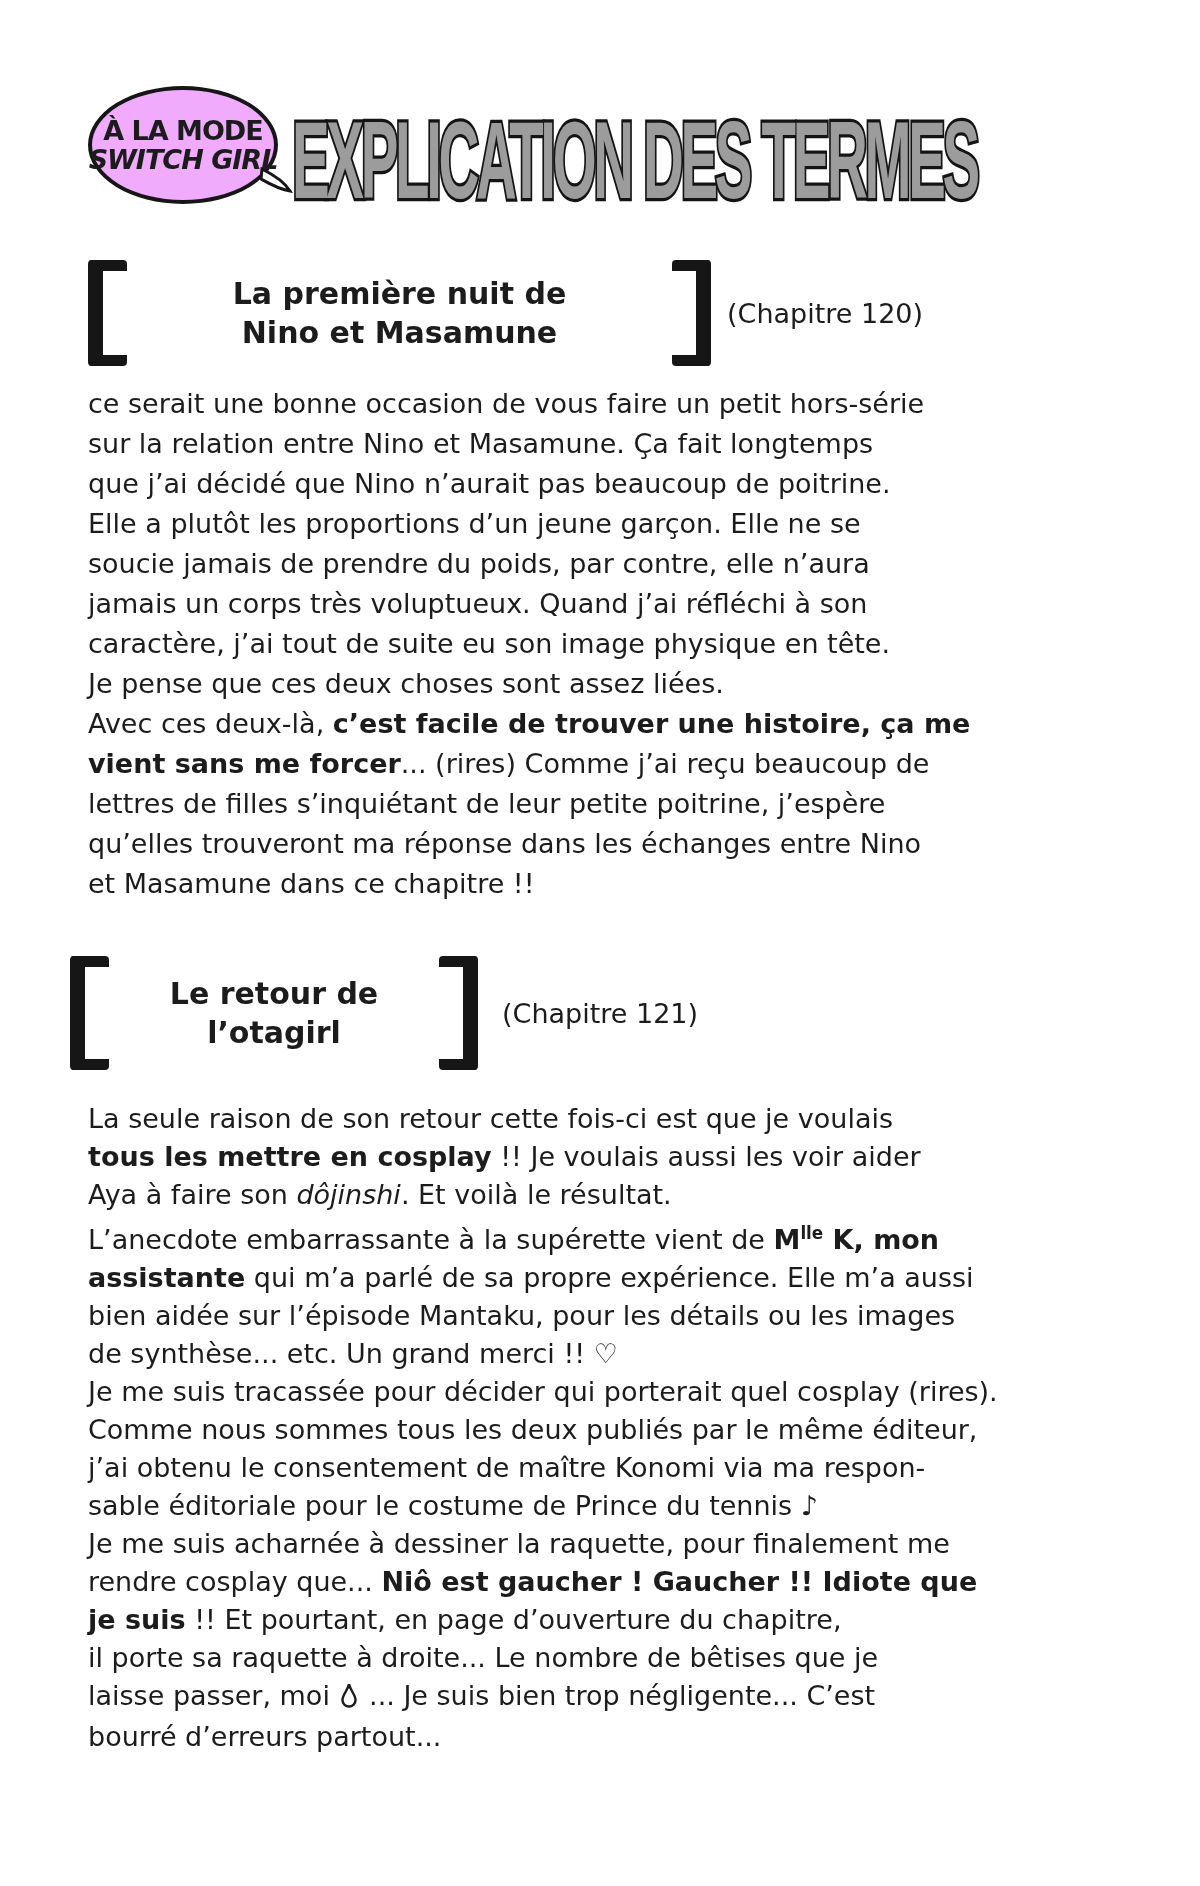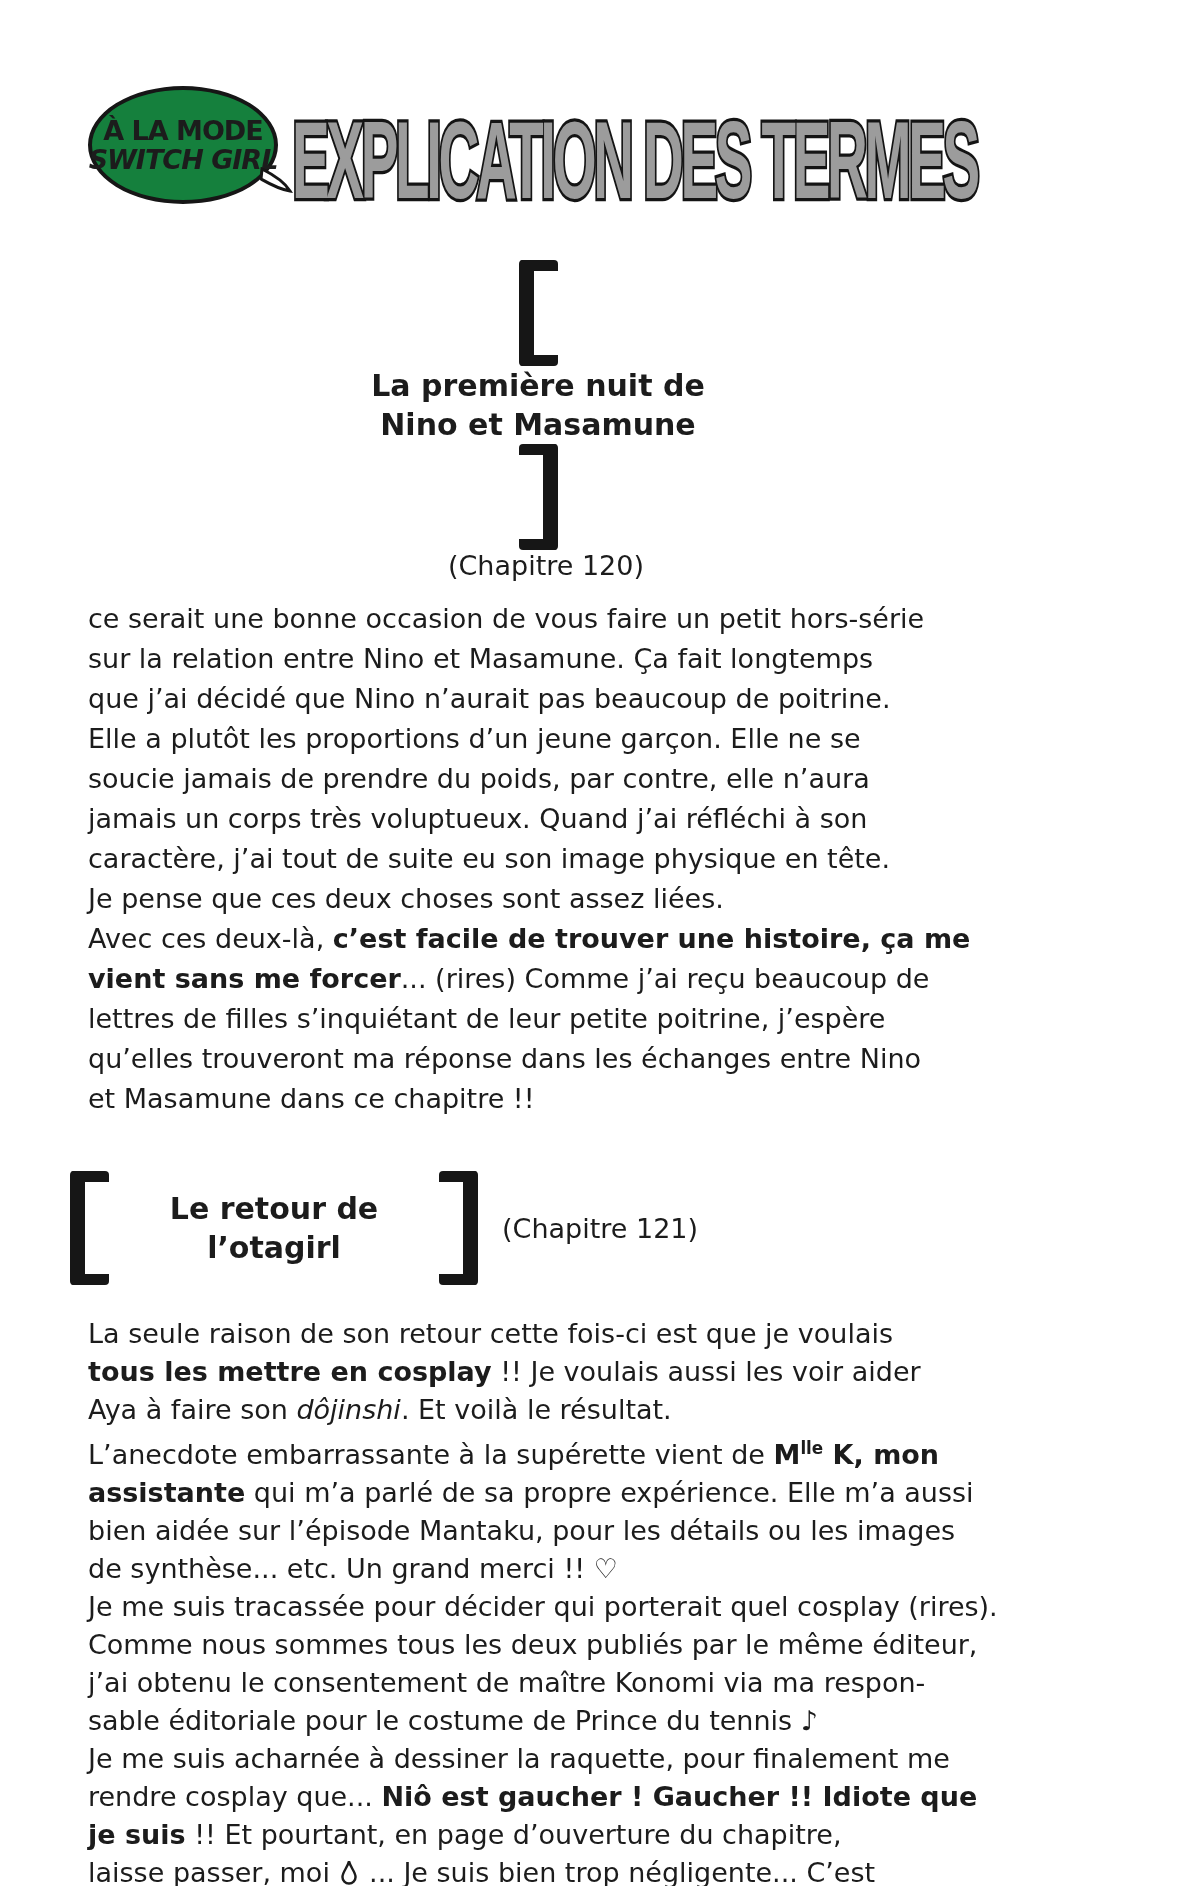--- a/index.html
+++ b/index.html
@@ -11,21 +11,21 @@
     overflow:hidden;
   }
   .page{padding:86px 0 0 88px;width:900px;}
 
   
   .header-row{display:flex;align-items:flex-start;height:140px;}
   .bubble{
     position:relative;flex:none;
     width:182px;height:110px;
     border:4px solid #161616;border-radius:50%;
-    background:#15803d;
+    background:#f0abfc;
     display:flex;flex-direction:column;align-items:center;justify-content:center;
     line-height:1.08;z-index:2;
   }
   .bubble .l1{font-weight:bold;font-size:27px;letter-spacing:-1px;white-space:nowrap;}
   .bubble .l2{font-weight:bold;font-style:italic;font-size:27px;letter-spacing:-1px;white-space:nowrap;}
   .bubble-tail{position:absolute;right:-20px;bottom:0px;}
   .big-title{
     font-family:"Liberation Sans",sans-serif;
     font-weight:bold;
     font-size:68px;
@@ -34,21 +34,21 @@
     color:#9c9c9c;
     -webkit-text-stroke:4px #141414;
     paint-order:stroke fill;
     transform:scale(0.83,1.62);
     transform-origin:left top;
     margin:10px 0 0 14px;
   }
 
   
   .sec-head{display:flex;align-items:center;}
-  .sec-head.sec0{margin-top:34px;flex-direction:column;}
+  .sec-head.sec0{margin-top:34px;}
   .sec-head.sec1{margin-top:52px;margin-left:-18px;}
   .bracket{
     width:24px;height:84px;flex:none;
     border-left:15px solid #161616;
     border-top:11px solid #161616;
     border-bottom:11px solid #161616;
     border-radius:4px;
   }
   .bracket.close{border-left:none;border-right:15px solid #161616;}
   .sec1 .bracket{height:92px;}
@@ -130,19 +130,20 @@
       <div class="tline"><span class="b">assistante</span><span> qui m’a parlé de sa propre expérience. Elle m’a aussi</span></div>
       <div class="tline"><span>bien aidée sur l’épisode Mantaku, pour les détails ou les images</span></div>
       <div class="tline"><span>de synthèse... etc. Un grand merci !! </span><span class="b">♡</span></div>
       <div class="tline"><span>Je me suis tracassée pour décider qui porterait quel cosplay (rires).</span></div>
       <div class="tline"><span>Comme nous sommes tous les deux publiés par le même éditeur,</span></div>
       <div class="tline"><span>j’ai obtenu le consentement de maître Konomi via ma respon-</span></div>
       <div class="tline"><span>sable éditoriale pour le costume de Prince du tennis </span><span class="b">♪</span></div>
       <div class="tline"><span>Je me suis acharnée à dessiner la raquette, pour finalement me</span></div>
       <div class="tline"><span>rendre cosplay que... </span><span class="b">Niô est gaucher ! Gaucher !! Idiote que</span></div>
       <div class="tline"><span class="b">je suis</span><span> !! Et pourtant, en page d’ouverture du chapitre,</span></div>
+      <div class="tline"><span>il porte sa raquette à droite... Le nombre de bêtises que je</span></div>
       <div class="tline"><span>laisse passer, moi </span><span class="drop"><svg viewBox="0 0 22 30" width="18" height="26">
             <path d="M11 2 C9 10 3 15 3 21 a8 8 0 0 0 16 0 C19 15 13 10 11 2 Z" fill="#ffffff" stroke="#1c1c1c" stroke-width="3"></path>
           </svg></span><span> ... Je suis bien trop négligente... C’est</span></div>
       <div class="tline"><span>bourré d’erreurs partout...</span></div>
     </div>
 
 </div>
 
 </body></html>

